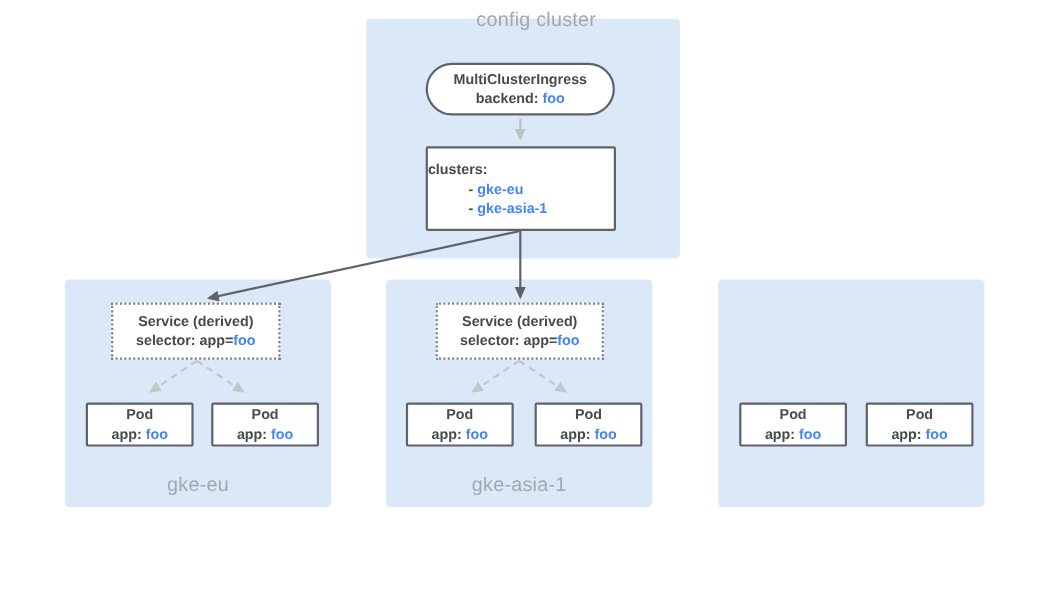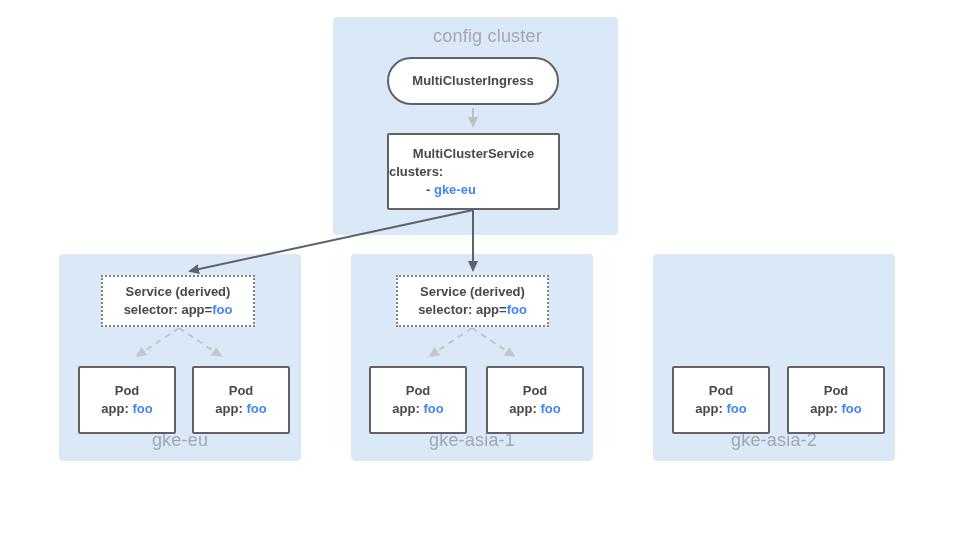--- a/index.html
+++ b/index.html
@@ -58,35 +58,35 @@
     width: 960px; height: 540px;
     pointer-events: none;
     z-index: 2;
   }
   .panel { z-index: 1; }
   .node { z-index: 3; }
   .panel-label { z-index: 3; }
 
   
   #panel-config { left: 333px; top: 17px;  width: 285px; height: 218px; }
-  #label-config { left: 333px; top: 26px;  width: 309px; }
+  #label-config { left: 333px; top: 8px;  width: 309px; }
   #node-mci     { left: 387px; top: 57px;  width: 172px; height: 48px; border-radius: 24px; }
   #node-mcs     { left: 387px; top: 133px; width: 173px; height: 77px; }
 
   #panel-gke-eu     { left: 59px;  top: 254px; width: 242px; height: 207px; }
   #panel-gke-asia-1 { left: 351px; top: 254px; width: 242px; height: 207px; }
   #panel-gke-asia-2 { left: 653px; top: 254px; width: 242px; height: 207px; }
   #label-gke-eu     { left: 59px;  top: 430px; width: 242px; }
   #label-gke-asia-1 { left: 351px; top: 430px; width: 242px; }
   #label-gke-asia-2 { left: 653px; top: 430px; width: 242px; }
 
   #svc-gke-eu     { left: 101px; top: 275px; width: 154px; height: 52px; }
   #svc-gke-asia-1 { left: 396px; top: 275px; width: 153px; height: 52px; }
 
-  .pod { width: 98px; height: 68px; }
+  .pod { width: 98px; height: 40px; }
   #pod-eu-1  { left: 78px;  top: 366px; }
   #pod-eu-2  { left: 192px; top: 366px; }
   #pod-a1-1  { left: 369px; top: 366px; }
   #pod-a1-2  { left: 486px; top: 366px; }
   #pod-a2-1  { left: 672px; top: 366px; }
   #pod-a2-2  { left: 787px; top: 366px; }
 </style>
 </head>
 <body>
 
@@ -114,31 +114,31 @@
     <line x1="473" y1="210" x2="473" y2="270" stroke="#5f6368" stroke-width="2" marker-end="url(#head-dark)"></line>
     <line x1="179" y1="328" x2="137" y2="356" stroke="#c2c7cc" stroke-width="2" stroke-dasharray="6 5" marker-end="url(#head-dash)"></line>
     <line x1="179" y1="328" x2="221" y2="356" stroke="#c2c7cc" stroke-width="2" stroke-dasharray="6 5" marker-end="url(#head-dash)"></line>
     <line x1="472" y1="328" x2="430" y2="356" stroke="#c2c7cc" stroke-width="2" stroke-dasharray="6 5" marker-end="url(#head-dash)"></line>
     <line x1="472" y1="328" x2="514" y2="356" stroke="#c2c7cc" stroke-width="2" stroke-dasharray="6 5" marker-end="url(#head-dash)"></line>
   </svg>
 
   <div class="panel-label" id="label-config">config cluster</div>
   <div class="panel-label" id="label-gke-eu">gke-eu</div>
   <div class="panel-label" id="label-gke-asia-1">gke-asia-1</div>
-  <div class="panel-label" id="label-gke-asia-2">gke-asia-2</div>
 
   <div class="node" id="node-mci">
     <div class="line">MultiClusterIngress</div>
+    <div class="line"><span>backend: </span><span class="blue">foo</span></div>
   </div>
 
   <div class="node" id="node-mcs">
-    <div class="line">MultiClusterService</div>
     <div class="mcs-body">
       <div class="line">clusters:</div>
       <div class="line mcs-item"><span>- </span><span class="blue">gke-eu</span></div>
+      <div class="line mcs-item"><span>- </span><span class="blue">gke-asia-1</span></div>
     </div>
   </div>
 
   <div class="node dotted" id="svc-gke-eu">
     <div class="line">Service (derived)</div>
     <div class="line"><span>selector: app=</span><span class="blue">foo</span></div>
   </div>
   <div class="node dotted" id="svc-gke-asia-1">
     <div class="line">Service (derived)</div>
     <div class="line"><span>selector: app=</span><span class="blue">foo</span></div>

